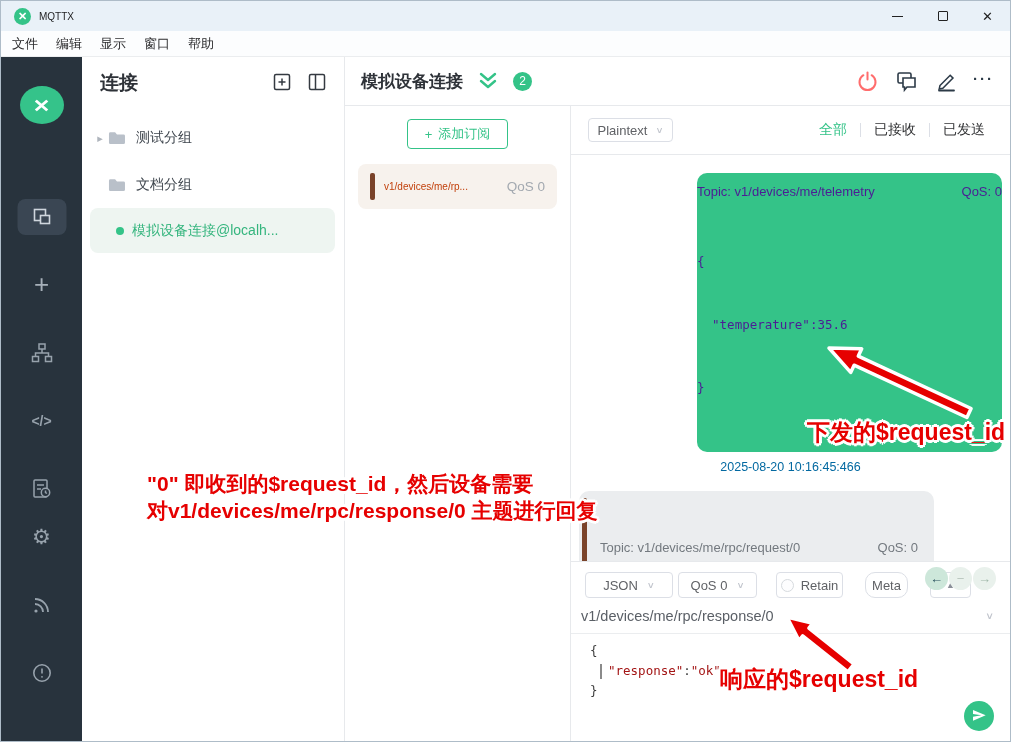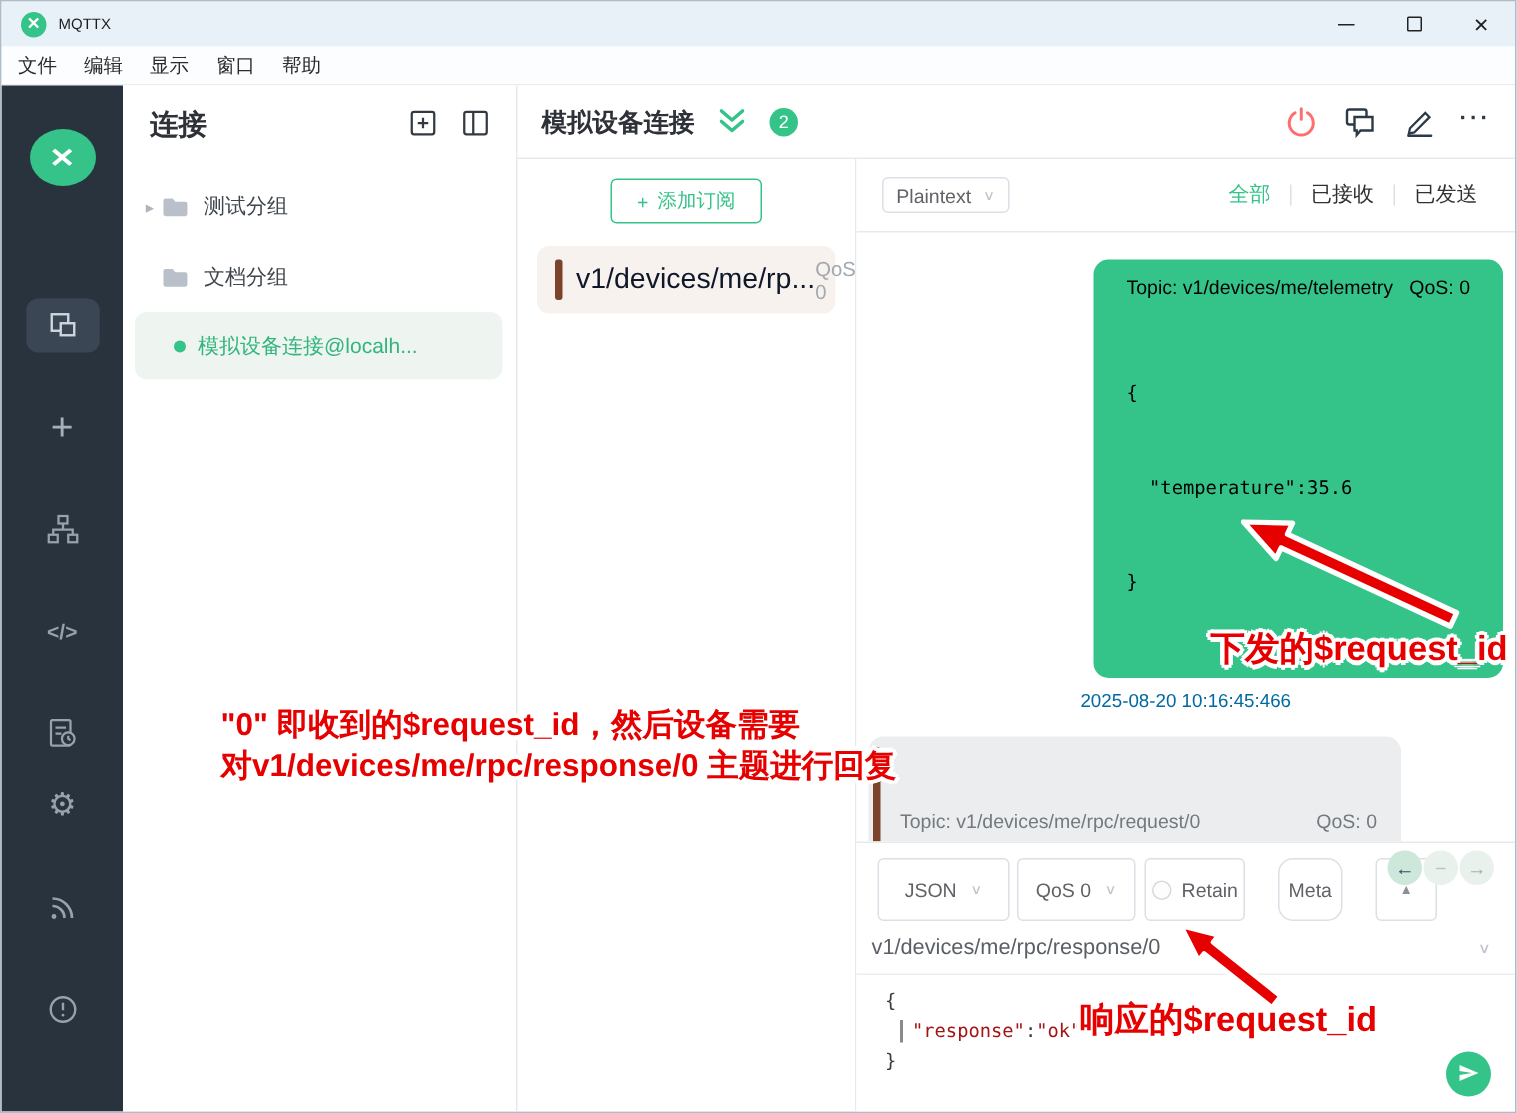--- a/index.html
+++ b/index.html
@@ -62,56 +62,56 @@
 
   .content-body { flex:1; display:flex; min-height:0; }
 
   
   .subs-col { width:226px; border-right:1px solid #e7e9ec; background:#fff; flex:none; }
   .add-sub { width:101px; height:30px; margin:13px auto 0; border:1px solid #34c388; border-radius:4px;
              color:#34c388; font-size:13px; display:flex; align-items:center; justify-content:center; gap:6px; background:#fff; }
   .sub-item { margin:15px 13px 0; height:45px; background:#f7f2ed; border-radius:8px;
               display:flex; align-items:center; padding:0 12px; position:relative; }
   .sub-bar { width:5px; height:27px; background:#7a432a; border-radius:2px; flex:none; }
-  .sub-topic { font-size:19px; color:#0f172a; margin-left:9px; white-space:nowrap; }
+  .sub-topic { font-size:10px; color:#c2410c; margin-left:9px; white-space:nowrap; }
   .sub-qos { margin-left:auto; font-size:13.5px; color:#a3a9b0; }
 
   
   .msg-col { flex:1; display:flex; flex-direction:column; min-width:0; background:#fff; }
   .filter-bar { height:49px; border-bottom:1px solid #e7e9ec; display:flex; align-items:center;
                 padding:0 12px 0 17px; flex:none; }
   .chip { border:1px solid #dcdfe6; border-radius:4px; background:#fff; color:#606266; font-size:13px;
           display:inline-flex; align-items:center; justify-content:center; }
   .pl-chip { width:85px; height:24px; gap:8px; }
   .chev { color:#c0c4cc; font-size:11px; transform:scaleY(.8); }
   .tabs { margin-left:auto; display:flex; align-items:center; }
   .tab { font-size:14px; color:#303133; padding:0 13px; }
   .tab.active { color:#34c388; }
   .tab-div { width:1px; height:14px; background:#dcdfe6; }
 
   .msg-list { height:406px; position:relative; padding:0 8px; overflow:hidden; flex:none; }
-  .bubble-sent { margin-left:auto; margin-top:18px; width:273px; background:#34c388; border-radius:10px;
-                 padding:11px 22px 12px; color:#000000; }
+  .bubble-sent { margin-left:auto; margin-top:18px; width:305px; background:#34c388; border-radius:10px;
+                 padding:11px 0 12px; color:#4c1d95; }
   .b-topic-row { display:flex; justify-content:space-between; font-size:13px; }
   .b-payload { margin-top:10px; font-family:"DejaVu Sans Mono", monospace; font-size:12.5px;
                line-height:21px; white-space:pre; }
   .time-sent { text-align:center; font-size:12.5px; color:#0369a1; margin-top:8px; }
   .bubble-recv { margin-top:17px; width:355px; background:#ebedef; border-radius:10px;
                  padding:11px 16px 13px 21px; position:relative; color:#73797f; }
   .recv-bar { position:absolute; left:3px; top:7px; bottom:7px; width:5px; background:#7a432a; border-radius:2px; }
   .bubble-recv .b-topic-row { font-size:13px; color:#73797f;margin-top:38px; }
   .bubble-recv .b-payload { color:#4a4a4a; line-height:22px; }
 
   
   .publish { border-top:1px solid #e7e9ec; flex:1; position:relative; background:#fff; }
   .pub-chips { display:flex; align-items:center; padding:10px 0 0 14px; }
-  .pub-chip { height:42px; gap:9px; }
+  .pub-chip { height:26px; gap:9px; }
   .c-json { width:88px; }
   .c-qos { width:79px; margin-left:5px; }
-  .c-retain { width:67px; margin-left:6px; gap:7px; }
+  .c-retain { width:67px; margin-left:19px; gap:7px; }
   .radio { width:13px; height:13px; border:1px solid #d6dade; border-radius:50%; background:#fdfdfe; }
   .c-meta { width:43px; margin-left:22px;border-radius:10px; }
   .c-collapse { width:41px; margin-left:22px; color:#8a8f98; font-size:9px; }
   .topic-row { height:36px; border-bottom:1px solid #ebedef; display:flex; align-items:center;
                padding-left:10px; position:relative; }
   .topic-text { font-size:14.5px; color:#5a5f66; }
   .topic-chev { position:absolute; right:16px; color:#c0c4cc; font-size:12px; transform:scaleY(.8); }
   .editor { position:relative; padding:7px 0 0 19px; font-family:"DejaVu Sans Mono", monospace;
             font-size:12.5px; line-height:20px; color:#3b3b3b; }
   .ed-line { white-space:pre; display:flex; align-items:center; }

